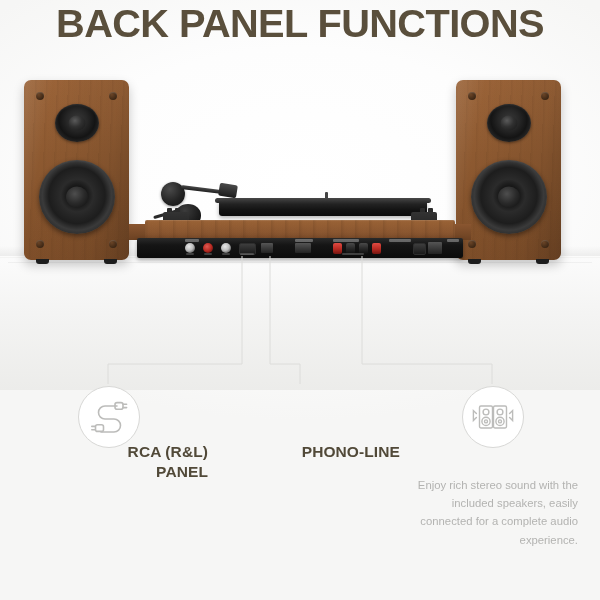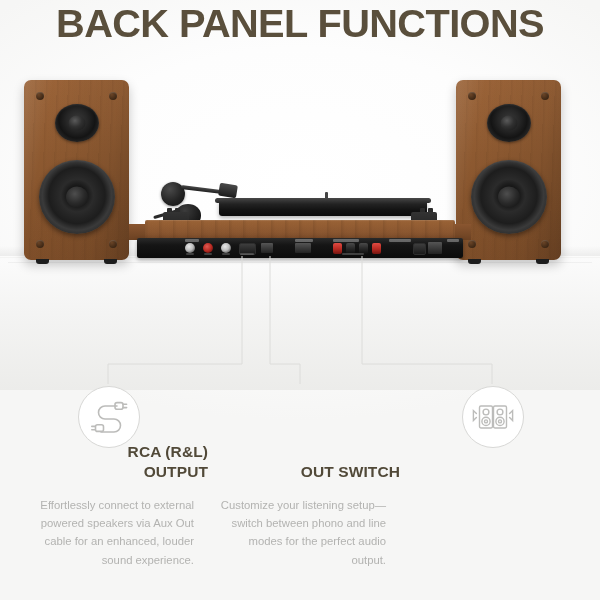--- a/index.html
+++ b/index.html
@@ -365,32 +365,30 @@
         <circle cx="37" cy="34.4" r="1.5"></circle>
         <path d="M13.4 26.6 L10.4 23.6 L10.4 33.6 L13.4 30.6"></path>
         <path d="M46.6 26.6 L49.6 23.6 L49.6 33.6 L46.6 30.6"></path>
       </g>
     </svg>
   </div>
 
   <div class="col col1">
     <h3>
       <span>RCA (R&amp;L)</span><br>
-      <span>OUTPUT</span>
+      <span>PANEL</span>
     </h3>
-    <p>Effortlessly connect to external powered speakers via Aux Out cable for an enhanced, louder sound experience.</p>
   </div>
 
   <div class="col col2">
     <h3>
-      <br>
-      <span>OUT SWITCH</span>
+      <span>PHONO-LINE</span><br>
     </h3>
-    <p>Customize your listening setup—switch between phono and line modes for the perfect audio output.</p>
   </div>
 
   <div class="col col3">
     <h3>
       <br>
     </h3>
+    <p>Enjoy rich stereo sound with the included speakers, easily connected for a complete audio experience.</p>
   </div>
 
 </div>
 
 </body></html>

